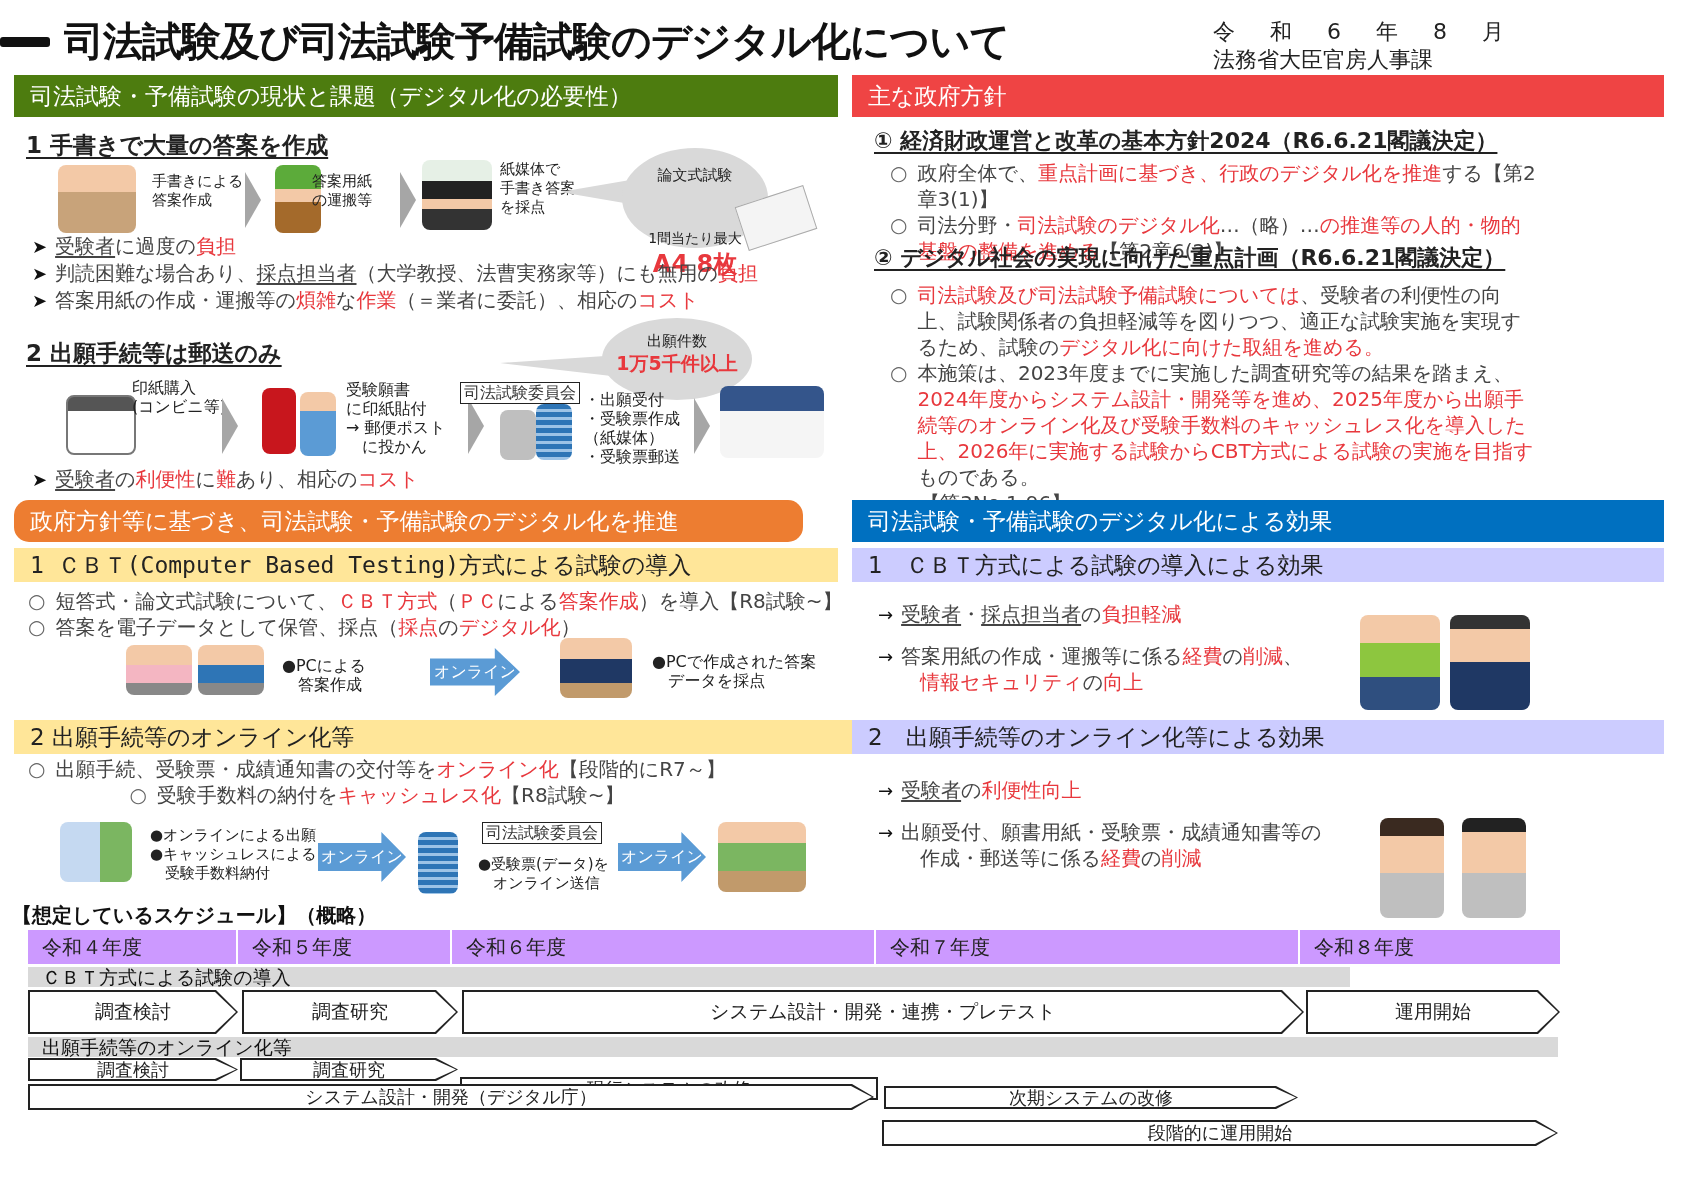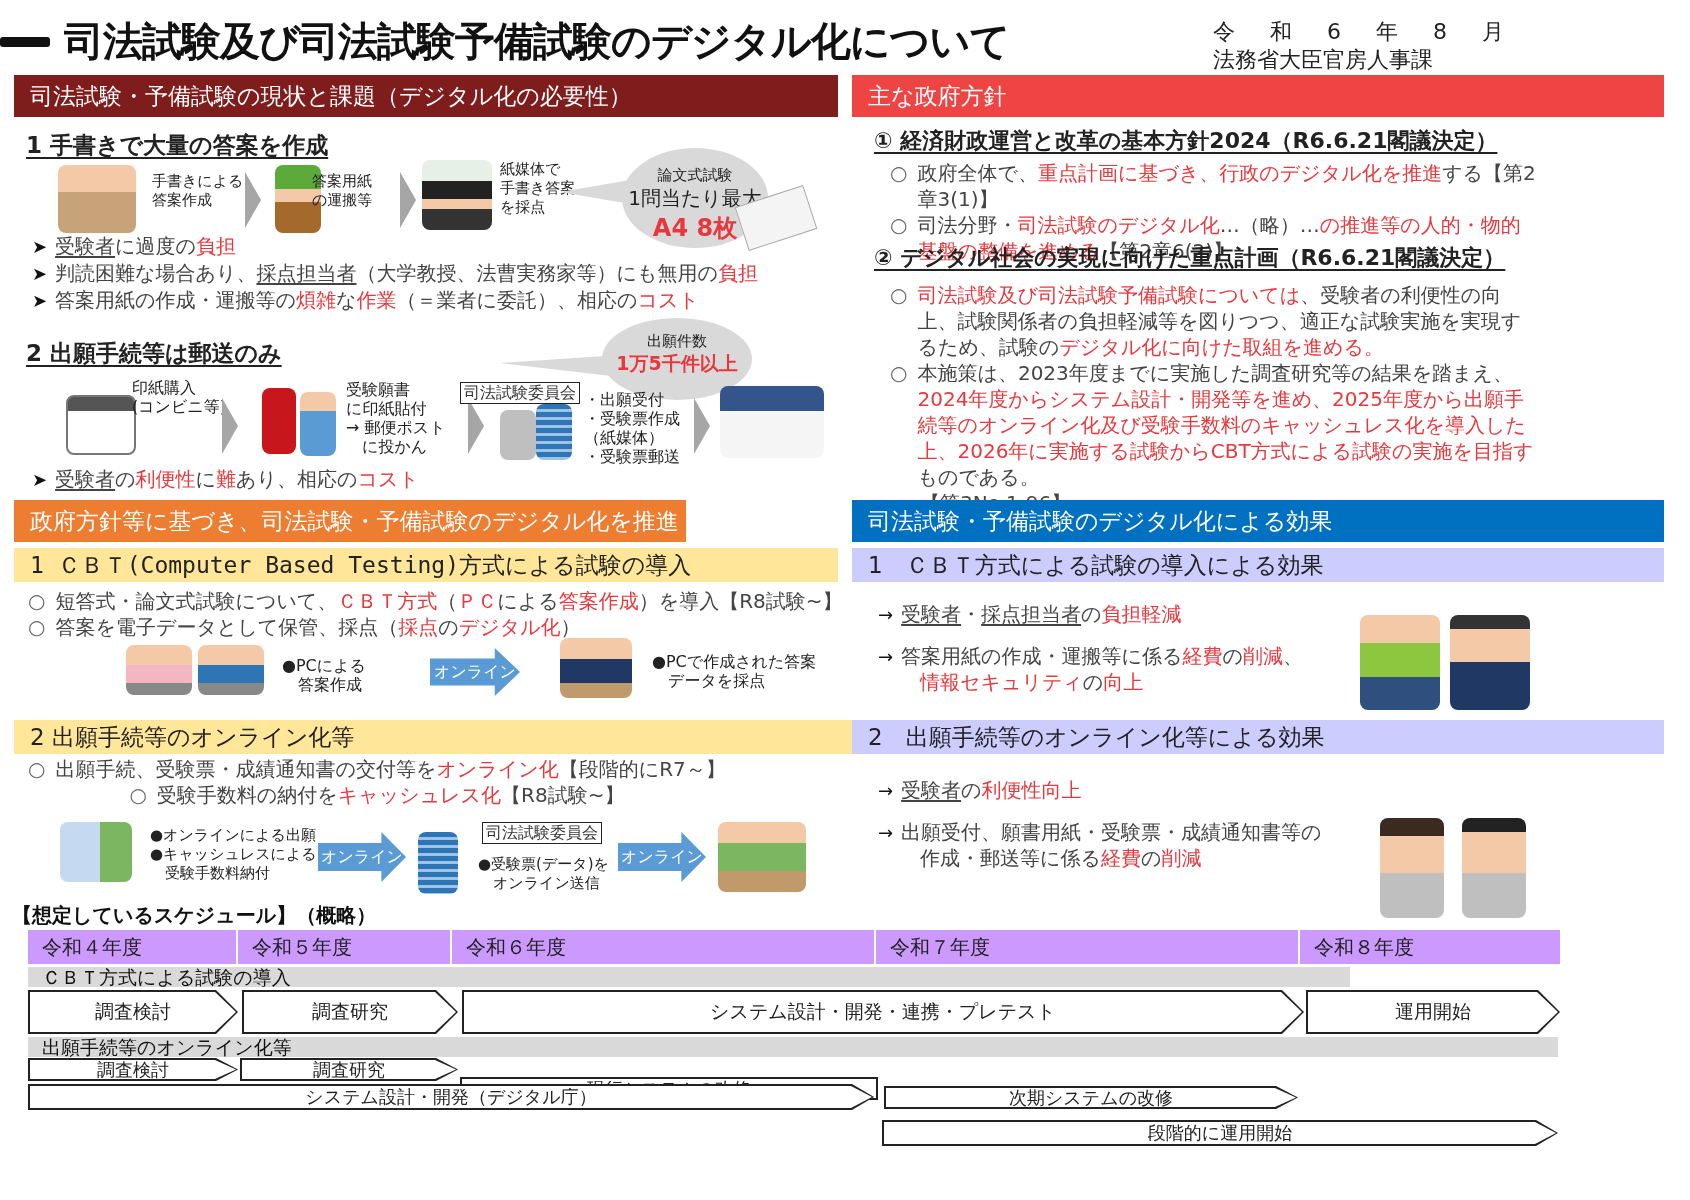--- a/index.html
+++ b/index.html
@@ -8,21 +8,21 @@
     font-family: "DejaVu Sans", "Liberation Sans", sans-serif; color: #333;
   }
   .abs { position: absolute; }
   .red { color: #e8383d; }
   .ul { text-decoration: underline; text-underline-offset: 3px; }
   .page-title { left: 0; top: 14px; font-size: 40px; font-weight: bold; color: #111; display: flex; align-items: center; letter-spacing: -1px; }
   .title-bar { display: inline-block; width: 50px; height: 10px; background: #111; margin-right: 14px; border-radius: 3px; }
   .date-block { right: 172px; top: 18px; font-size: 22px; color: #222; text-align: left; line-height: 28px; }
   .date-line { letter-spacing: 14px; }
   .sec-head { height: 42px; color: #fff; font-size: 23px; padding-left: 16px; line-height: 42px; }
-  .gray1 { background: #7f1d1d; }
+  .gray1 { background: #4d7c0f; }
   .gray2 { background: #ef4444; }
   .orange { background: #ed7d31; }
   .blue { background: #0070c0; }
   .sub-yellow { background: #ffe699; height: 34px; font-size: 23px; color: #222; line-height: 34px; padding-left: 16px; }
   .sub-lav { background: #ccccff; height: 34px; font-size: 23px; color: #222; line-height: 34px; padding-left: 16px; }
   .h-und { font-size: 23px; font-weight: bold; color: #222; text-decoration: underline; text-underline-offset: 4px; }
   .bullet-line { font-size: 20px; color: #444; line-height: 26px; white-space: nowrap; }
   .tri { color: #111; font-size: 18px; margin-right: 8px; }
   .circ { font-size: 20px; color: #666; margin-right: 10px; }
   .small-cap { font-size: 15px; color: #222; line-height: 19px; }
@@ -64,21 +64,21 @@
 <div class="abs small-cap" style="left:312px;top:172px;white-space:pre;">答案用紙
 の運搬等</div>
 <div class="abs chev" style="left:400px;top:172px;"></div>
 <div class="abs ill" style="left:422px;top:160px;width:70px;height:70px;background:linear-gradient(#e6f0e6 0 30%, #222 30% 55%, #f3c9a7 55% 70%, #333 70%);"></div>
 <div class="abs small-cap" style="left:500px;top:160px;white-space:pre;">紙媒体で
 手書き答案
 を採点</div>
 <div class="abs" style="left:560px;top:180px;width:0;height:0;border-top:12px solid transparent;border-bottom:12px solid transparent;border-right:70px solid #d9d9d9;"></div>
 <div class="abs bubble" style="left:622px;top:148px;width:146px;height:100px;padding-top:18px;">
   <div style="font-size:15px;">論文式試験</div>
-  <div style="font-size:20px;">1問当たり最大</div>
+  <div style="font-size:14px;margin-top:45px;">1問当たり最大</div>
   <div class="red" style="font-size:24px;font-weight:bold;">A4 8枚</div>
 </div>
 <div class="abs" style="left:740px;top:195px;width:72px;height:46px;background:#f4f4f4;border:1px solid #aaa;transform:rotate(-18deg);"></div>
 
 <div class="abs" style="left:32px;top:233px;">
   <div class="bullet-line"><span class="tri">➤</span><span><span class=" ul">受験者</span><span>に過度の</span><span class="red">負担</span></span></div>
   <div class="bullet-line"><span class="tri">➤</span><span><span>判読困難な場合あり、</span><span class=" ul">採点担当者</span><span>（大学教授、法曹実務家等）にも無用の</span><span class="red">負担</span></span></div>
   <div class="bullet-line"><span class="tri">➤</span><span><span>答案用紙の作成・運搬等の</span><span class="red">煩雑</span><span>な</span><span class="red">作業</span><span>（＝業者に委託）、相応の</span><span class="red">コスト</span></span></div>
 </div>
 
@@ -130,21 +130,21 @@
       <span class="circ">○</span>
       <span><span class="red">司法試験及び司法試験予備試験については</span><span>、受験者の利便性の向上、試験関係者の負担軽減等を図りつつ、適正な試験実施を実現するため、試験の</span><span class="red">デジタル化に向けた取組を進める。</span></span>
     </div>
   <div class="bullet-line" style="white-space:normal;display:flex;">
       <span class="circ">○</span>
       <span><span>本施策は、2023年度までに実施した調査研究等の結果を踏まえ、</span><span class="red">2024年度からシステム設計・開発等を進め、2025年度から出願手続等のオンライン化及び受験手数料のキャッシュレス化を導入した上、2026年に実施する試験からCBT方式による試験の実施を目指す</span><span>ものである。</span></span>
     </div>
   <div class="bullet-line" style="padding-left:30px;">【第3No.1-96】</div>
 </div>
 
-<div class="abs sec-head orange" style="left:14px;top:500px;width:672px;">政府方針等に基づき、司法試験・予備試験のデジタル化を推進</div>
+<div class="abs sec-head orange" style="left:14px;top:500px;width:789px;border-radius:15px;">政府方針等に基づき、司法試験・予備試験のデジタル化を推進</div>
 <div class="abs sub-yellow" style="left:14px;top:548px;width:824px;font-family:'DejaVu Sans Mono','Liberation Mono',monospace;">1 ＣＢＴ(Computer Based Testing)方式による試験の導入</div>
 <div class="abs" style="left:28px;top:588px;">
   <div class="bullet-line"><span class="circ">○</span><span><span>短答式・論文式試験について、</span><span class="red">ＣＢＴ方式</span><span>（</span><span class="red">ＰＣ</span><span>による</span><span class="red">答案作成</span><span>）を導入【R8試験~】</span></span></div>
   <div class="bullet-line"><span class="circ">○</span><span><span>答案を電子データとして保管、採点（</span><span class="red">採点</span><span>の</span><span class="red">デジタル化</span><span>）</span></span></div>
 </div>
 <div class="abs ill" style="left:126px;top:645px;width:66px;height:50px;background:linear-gradient(#f3c9a7 0 40%, #f4b6c2 40% 75%, #888 75%);"></div>
 <div class="abs ill" style="left:198px;top:645px;width:66px;height:50px;background:linear-gradient(#f3c9a7 0 40%, #2e75b6 40% 75%, #888 75%);"></div>
 <div class="abs small-cap" style="left:282px;top:656px;white-space:pre;font-size:16px;">●PCによる
 　答案作成</div>
 <div class="abs blue-arrow" style="left:430px;top:648px;width:90px;height:48px;">オンライン</div>

